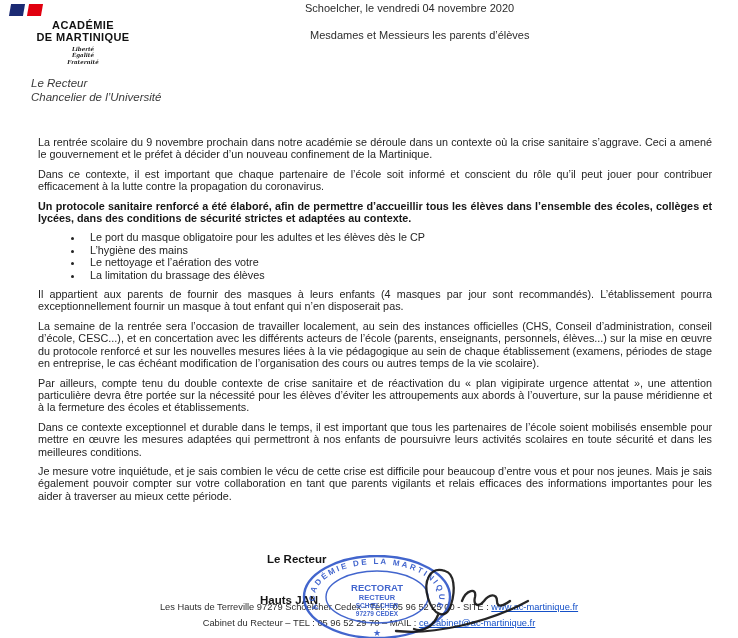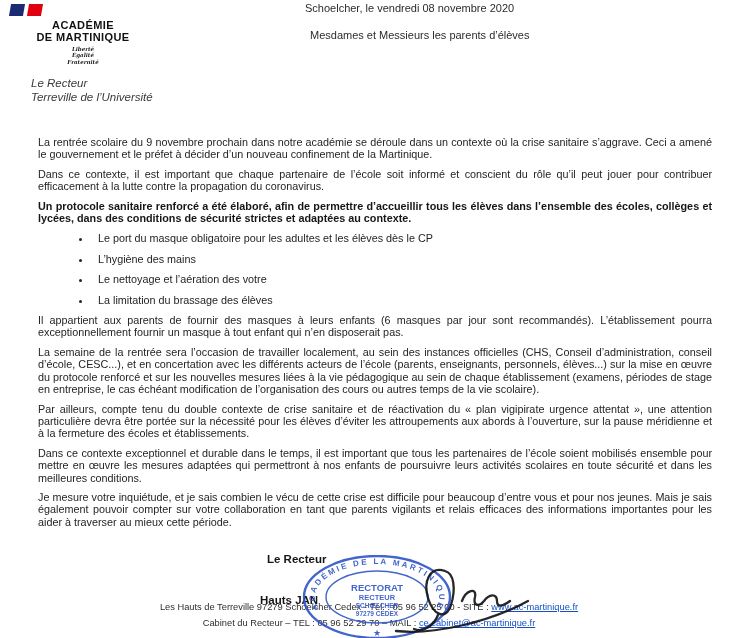--- a/index.html
+++ b/index.html
@@ -19,21 +19,21 @@
   .dateline{position:absolute;left:305px;top:2px;font-size:11px;color:#2c2c2c;}
   .recipient{position:absolute;left:310px;top:29px;font-size:11px;color:#2c2c2c;font-weight:500;}
   .sender{position:absolute;left:31px;top:76px;font-style:italic;font-size:11.5px;
           line-height:14px;color:#3a3a3a;}
   
   .body-block{position:absolute;left:38px;top:136px;width:674px;
               font-size:10.8px;line-height:12.4px;text-align:justify;color:#242424;}
   .body-block p{margin:0 0 7px 0;}
   .body-block p.bold{font-weight:bold;color:#161616;}
   .body-block ul{margin:0 0 7px 0;padding-left:46px;list-style:disc;}
-  .body-block li{margin:8px;padding-left:6px;}
+  .body-block li{margin:0;padding-left:6px;}
   
   .closing{position:absolute;left:267px;top:553px;font-weight:bold;font-size:11.5px;color:#151515;}
   .sig-name{position:absolute;left:260px;top:594px;font-weight:bold;font-size:11.5px;color:#151515;}
   .footer1{position:absolute;left:0;top:602px;width:100%;text-align:center;font-size:9.3px;color:#2e2e2e;}
   .footer2{position:absolute;left:0;top:618px;width:100%;text-align:center;font-size:9.3px;color:#2e2e2e;}
   .flink{color:#1550c8;text-decoration:underline;cursor:pointer;}
   .stamp{position:absolute;left:301px;top:555px;width:152px;height:86px;opacity:.9;}
   .signature{position:absolute;left:390px;top:563px;width:145px;height:75px;}
 </style>
 </head>
@@ -48,39 +48,39 @@
     </div>
     <div class="acad">ACADÉMIE</div>
     <div class="acad">DE MARTINIQUE</div>
     <div class="motto">
       <div>Liberté</div>
       <div>Égalité</div>
       <div>Fraternité</div>
     </div>
   </div>
 
-  <div class="dateline">Schoelcher, le vendredi 08 novembre 2020</div>
+  <div class="dateline">Schoelcher, le vendredi 04 novembre 2020</div>
   <div class="recipient">Mesdames et Messieurs les parents d’élèves</div>
 
   <div class="sender">
     <div>Le Recteur</div>
-    <div>Terreville de l’Université</div>
+    <div>Chancelier de l’Université</div>
   </div>
 
   <div class="body-block">
     <p>La rentrée scolaire du 9 novembre prochain dans notre académie se déroule dans un contexte où la crise sanitaire s’aggrave. Ceci a amené le gouvernement et le préfet à décider d’un nouveau confinement de la Martinique.</p>
     <p>Dans ce contexte, il est important que chaque partenaire de l’école soit informé et conscient du rôle qu’il peut jouer pour contribuer efficacement à la lutte contre la propagation du coronavirus.</p>
     <p class="bold">Un protocole sanitaire renforcé a été élaboré, afin de permettre d’accueillir tous les élèves dans l’ensemble des écoles, collèges et lycées, dans des conditions de sécurité strictes et adaptées au contexte.</p>
     <ul>
       <li>Le port du masque obligatoire pour les adultes et les élèves dès le CP</li>
       <li>L’hygiène des mains</li>
       <li>Le nettoyage et l’aération des votre</li>
       <li>La limitation du brassage des élèves</li>
     </ul>
-    <p>Il appartient aux parents de fournir des masques à leurs enfants (6 masques par jour sont recommandés). L’établissement pourra exceptionnellement fournir un masque à tout enfant qui n’en disposerait pas.</p>
+    <p>Il appartient aux parents de fournir des masques à leurs enfants (4 masques par jour sont recommandés). L’établissement pourra exceptionnellement fournir un masque à tout enfant qui n’en disposerait pas.</p>
     <p>La semaine de la rentrée sera l’occasion de travailler localement, au sein des instances officielles (CHS, Conseil d’administration, conseil d’école, CESC...), et en concertation avec les différents acteurs de l’école (parents, enseignants, personnels, élèves...) sur la mise en œuvre du protocole renforcé et sur les nouvelles mesures liées à la vie pédagogique au sein de chaque établissement (examens, périodes de stage en entreprise, le cas échéant modification de l’organisation des cours ou autres temps de la vie scolaire).</p>
     <p>Par ailleurs, compte tenu du double contexte de crise sanitaire et de réactivation du « plan vigipirate urgence attentat », une attention particulière devra être portée sur la nécessité pour les élèves d’éviter les attroupements aux abords à l’ouverture, sur la pause méridienne et à la fermeture des écoles et établissements.</p>
     <p>Dans ce contexte exceptionnel et durable dans le temps, il est important que tous les partenaires de l’école soient mobilisés ensemble pour mettre en œuvre les mesures adaptées qui permettront à nos enfants de poursuivre leurs activités scolaires en toute sécurité et dans les meilleures conditions.</p>
     <p>Je mesure votre inquiétude, et je sais combien le vécu de cette crise est difficile pour beaucoup d’entre vous et pour nos jeunes. Mais je sais également pouvoir compter sur votre collaboration en tant que parents vigilants et relais efficaces des informations importantes pour les aider à traverser au mieux cette période.</p>
   </div>
 
   <div class="closing">Le Recteur</div>
   <div class="sig-name">Hauts JAN</div>
 
   <div class="footer1">

